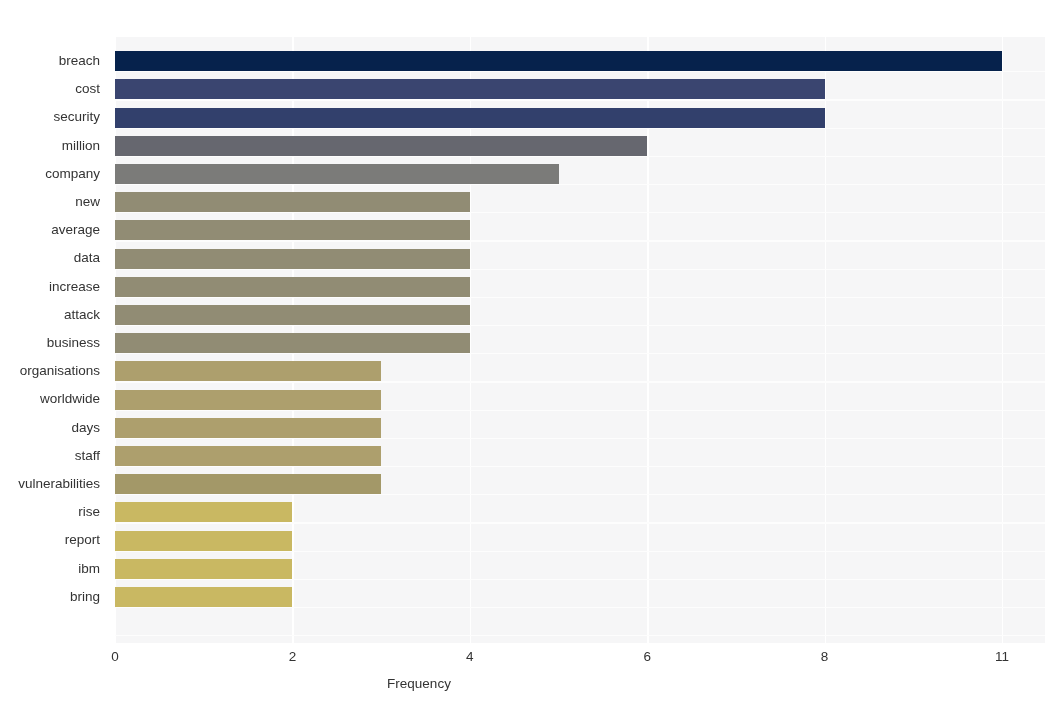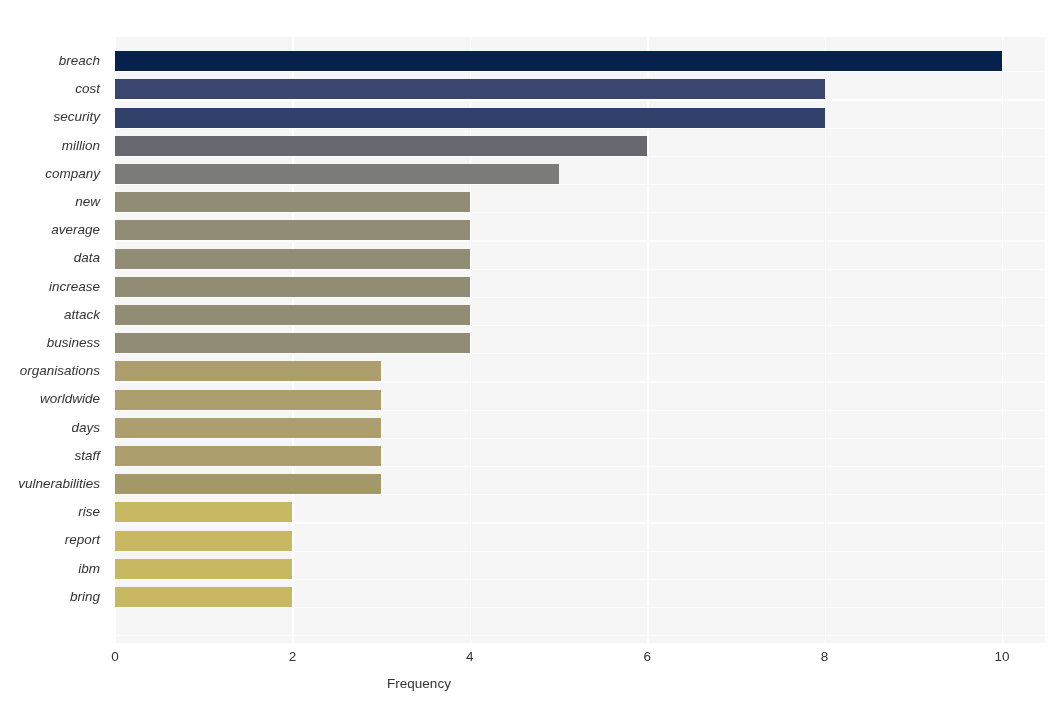--- a/index.html
+++ b/index.html
@@ -75,21 +75,20 @@
     left: 0;
     height: 20px;
   }
   
   #yaxis-layer {
     position: absolute;
     left: 0;
     top: 37px;
     width: 108px;
     height: 606px;
-    font-style: italic;
   }
   .ytick {
     position: absolute;
     right: 0;
     width: 108px;
     height: 28.2px;
     line-height: 28.2px;
     text-align: right;
     font-size: 13.5px;
     color: #333333;
@@ -245,16 +244,16 @@
       <div class="ytick" style="top: 545.8px; padding-right: 8px;">bring</div>
     </div>
 
   <div id="xaxis-layer">
     <div id="xaxis-label">Frequency</div>
   <div class="xtick" style="left: 115px;">0</div>
       <div class="xtick" style="left: 292.4px;">2</div>
       <div class="xtick" style="left: 469.8px;">4</div>
       <div class="xtick" style="left: 647.2px;">6</div>
       <div class="xtick" style="left: 824.6px;">8</div>
-      <div class="xtick" style="left: 1002px;">10</div>
+      <div class="xtick" style="left: 1002px;">11</div>
     </div>
 
 </div>
 
 </body></html>

